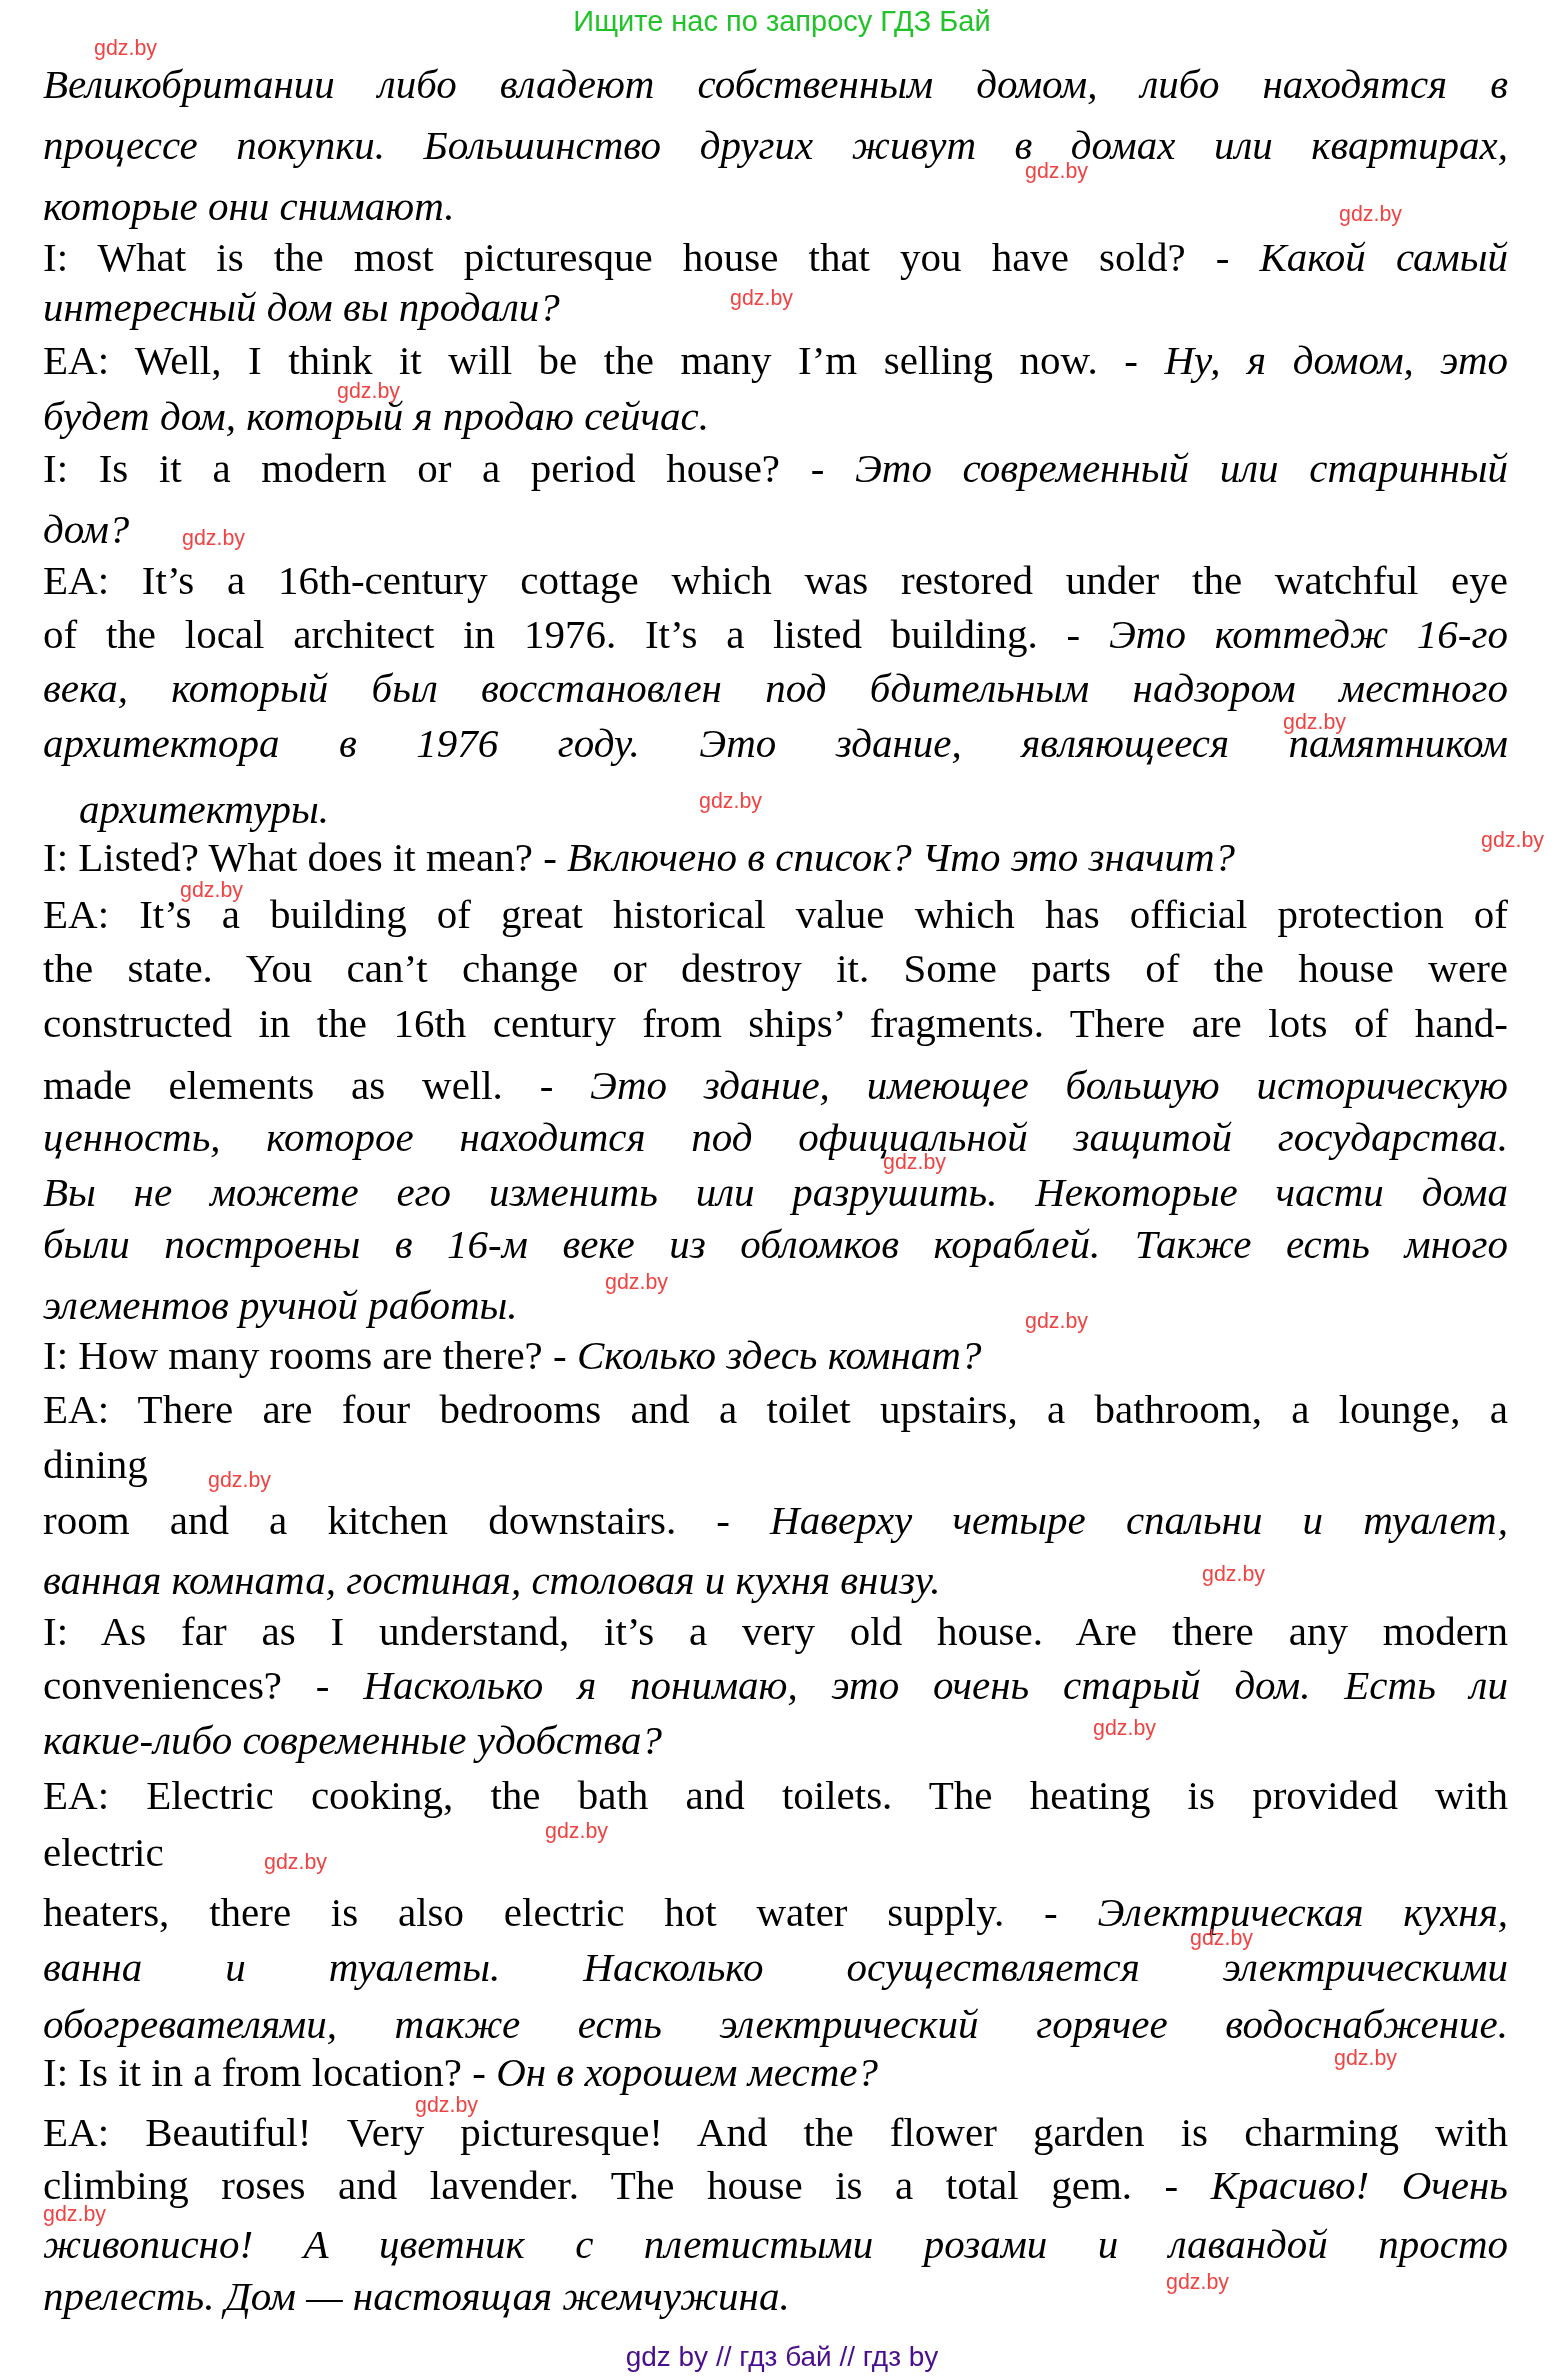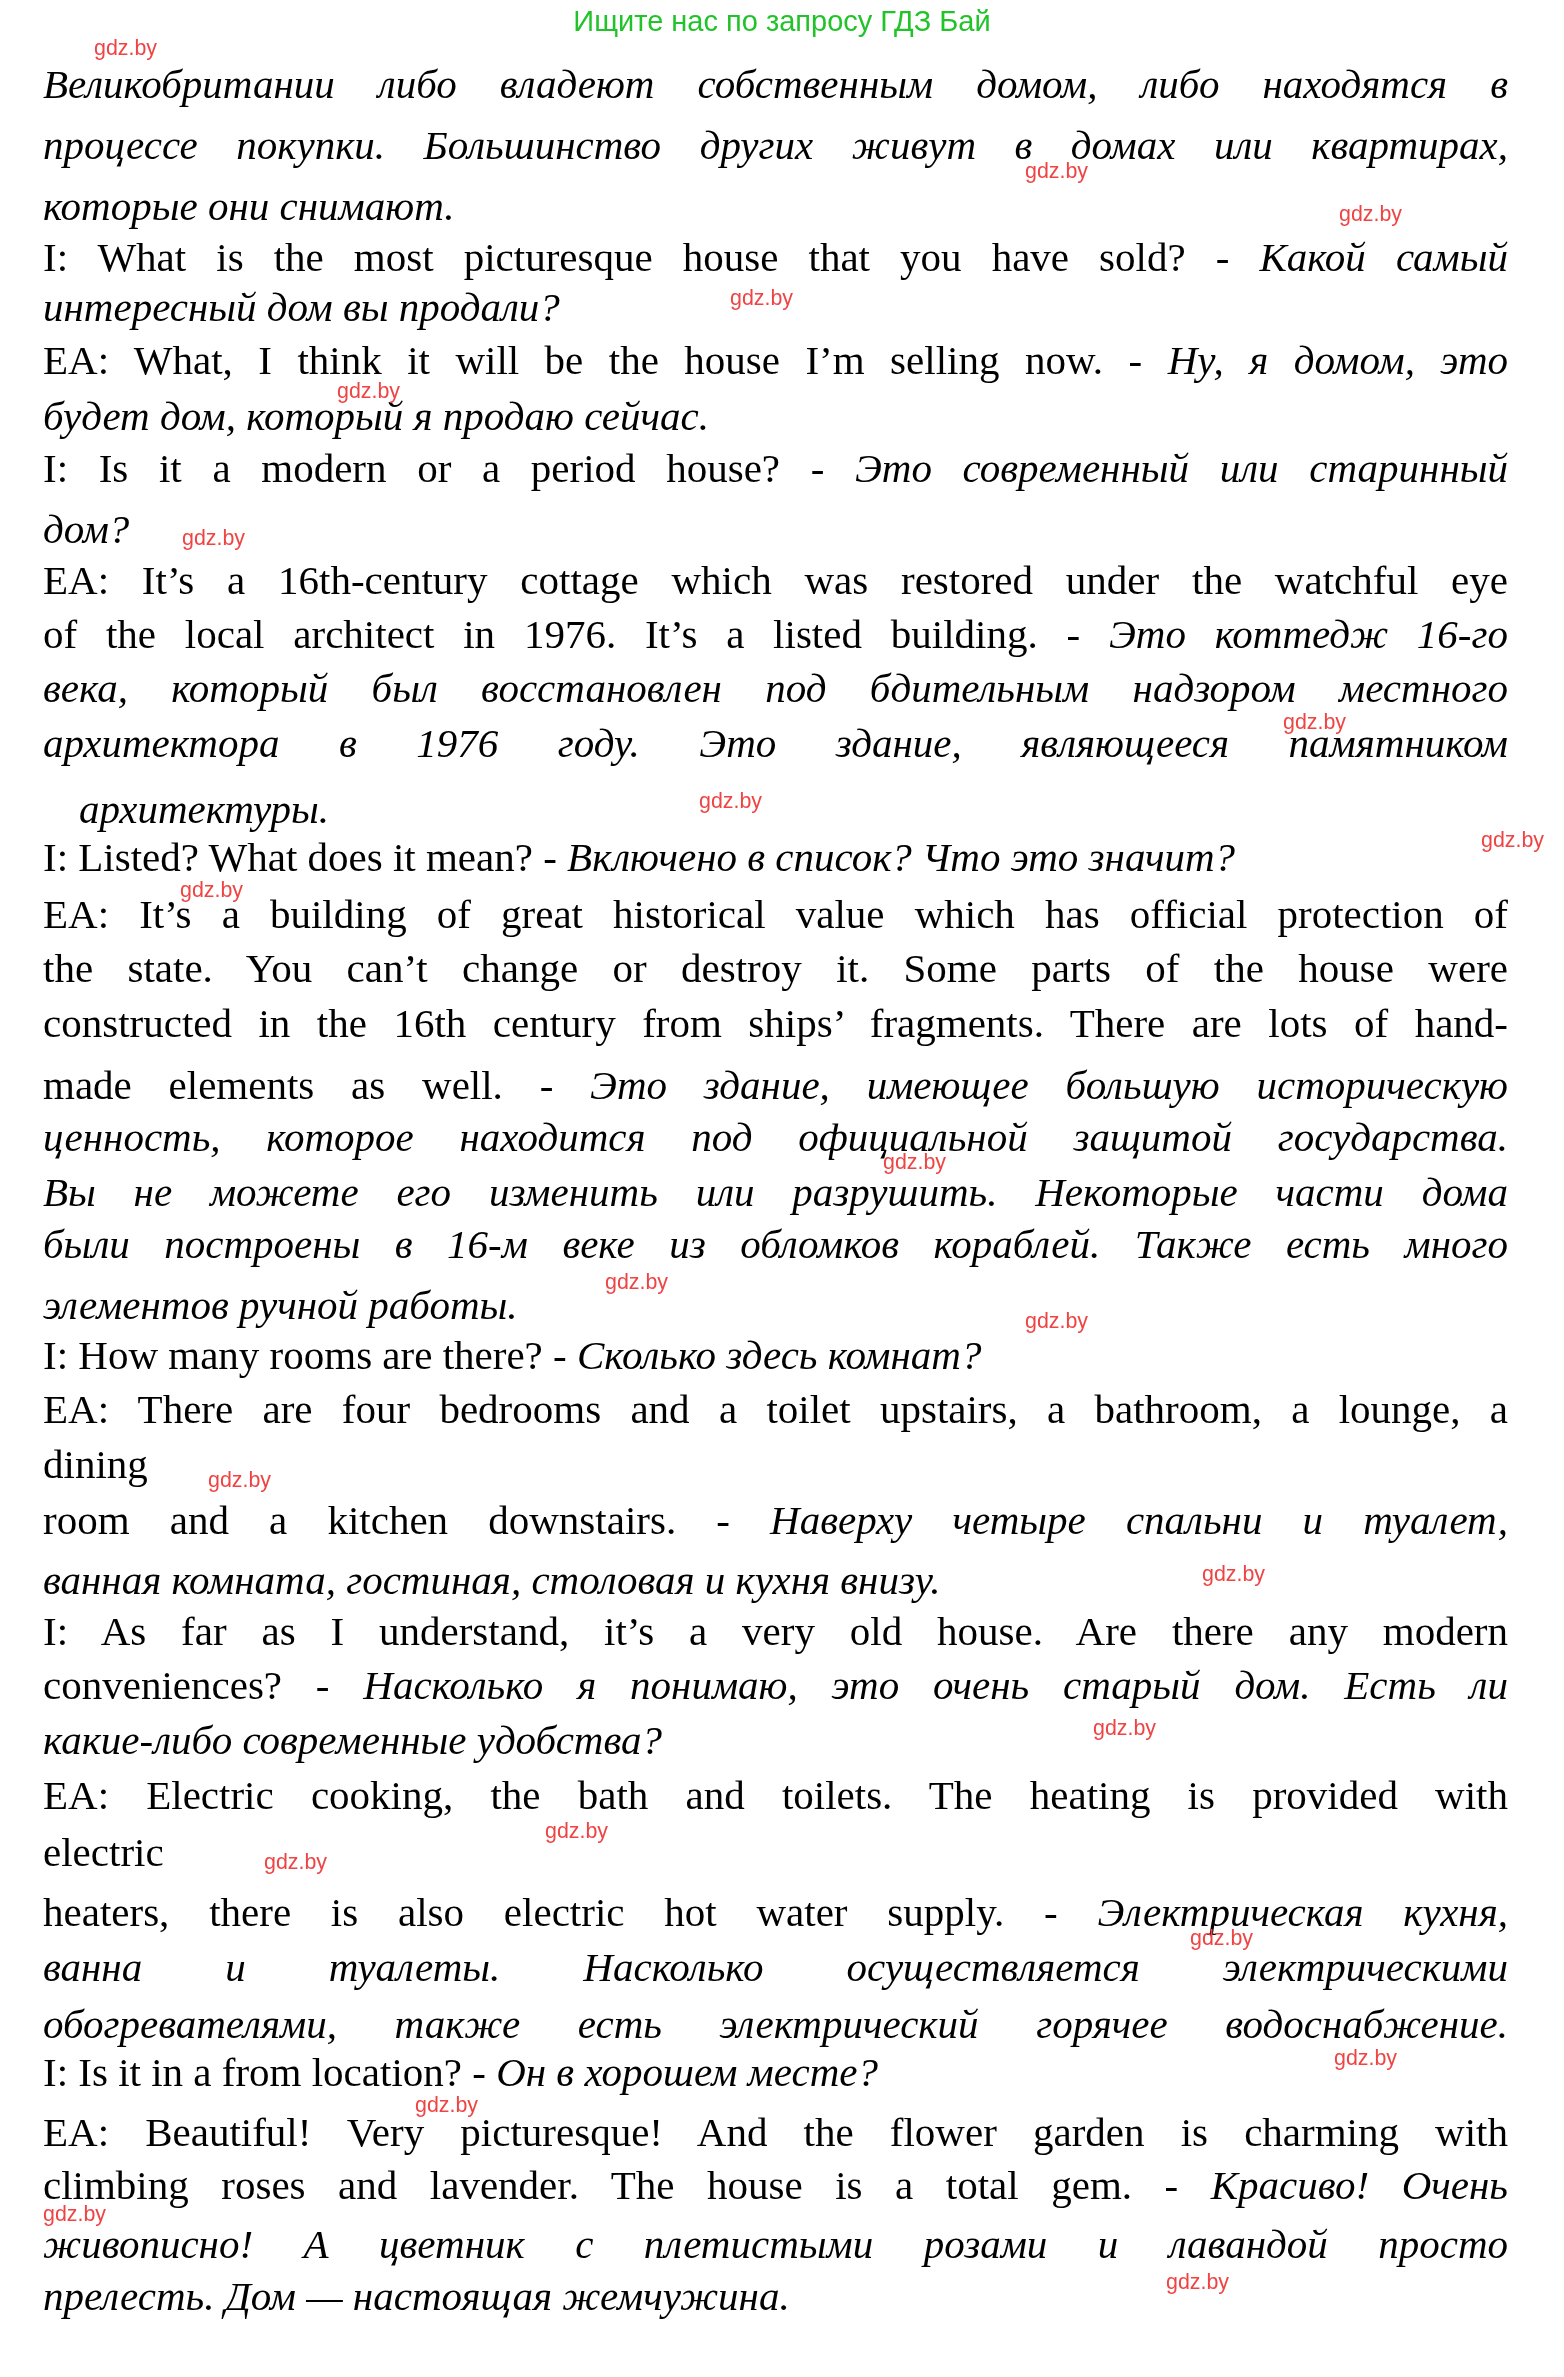--- a/index.html
+++ b/index.html
@@ -58,21 +58,21 @@
 
 <div class="page">
   <div class="promo-header">Ищите нас по запросу ГДЗ Бай</div>
 
   <div class="text-layer" id="text-layer">
       <div class="line just" style="top: 58px;"><span class="seg-it">Великобритании либо владеют собственным домом, либо находятся в</span></div>
       <div class="line just" style="top: 119px;"><span class="seg-it">процессе покупки. Большинство других живут в домах или квартирах,</span></div>
       <div class="line" style="top: 180px;"><span class="seg-it">которые они снимают.</span></div>
       <div class="line just" style="top: 231px;"><span class="seg-up">I: What is the most picturesque house that you have sold? - </span><span class="seg-it">Какой самый</span></div>
       <div class="line" style="top: 281px;"><span class="seg-it">интересный дом вы продали?</span></div>
-      <div class="line just" style="top: 334px;"><span class="seg-up">EA: What, I think it will be the house I’m selling now. - </span><span class="seg-it">Ну, я домом, это</span></div>
+      <div class="line just" style="top: 334px;"><span class="seg-up">EA: Well, I think it will be the many I’m selling now. - </span><span class="seg-it">Ну, я домом, это</span></div>
       <div class="line" style="top: 390px;"><span class="seg-it">будет дом, который я продаю сейчас.</span></div>
       <div class="line just" style="top: 442px;"><span class="seg-up">I: Is it a modern or a period house? - </span><span class="seg-it">Это современный или старинный</span></div>
       <div class="line" style="top: 503px;"><span class="seg-it">дом?</span></div>
       <div class="line just" style="top: 554px;"><span class="seg-up">EA: It’s a 16th-century cottage which was restored under the watchful eye</span></div>
       <div class="line just" style="top: 608px;"><span class="seg-up">of the local architect in 1976. It’s a listed building. - </span><span class="seg-it">Это коттедж 16-го</span></div>
       <div class="line just" style="top: 662px;"><span class="seg-it">века, который был восстановлен под бдительным надзором местного</span></div>
       <div class="line just" style="top: 717px;"><span class="seg-it">архитектора в 1976 году. Это здание, являющееся памятником</span></div>
       <div class="line" style="top: 783px; margin-left: 36px;"><span class="seg-it">архитектуры.</span></div>
       <div class="line" style="top: 831px;"><span class="seg-up">I: Listed? What does it mean? - </span><span class="seg-it">Включено в список? Что это значит?</span></div>
       <div class="line just" style="top: 888px;"><span class="seg-up">EA: It’s a building of great historical value which has official protection of</span></div>
@@ -122,14 +122,15 @@
       <span class="watermark" style="left: 1093px; top: 1718px;">gdz.by</span>
       <span class="watermark" style="left: 545px; top: 1821px;">gdz.by</span>
       <span class="watermark" style="left: 264px; top: 1852px;">gdz.by</span>
       <span class="watermark" style="left: 1190px; top: 1928px;">gdz.by</span>
       <span class="watermark" style="left: 1334px; top: 2048px;">gdz.by</span>
       <span class="watermark" style="left: 415px; top: 2095px;">gdz.by</span>
       <span class="watermark" style="left: 43px; top: 2204px;">gdz.by</span>
       <span class="watermark" style="left: 1166px; top: 2272px;">gdz.by</span>
     </div>
 
+  <div class="site-footer">gdz by  //  гдз бай  //  гдз by</div>
 </div>
 
 
 </body></html>

